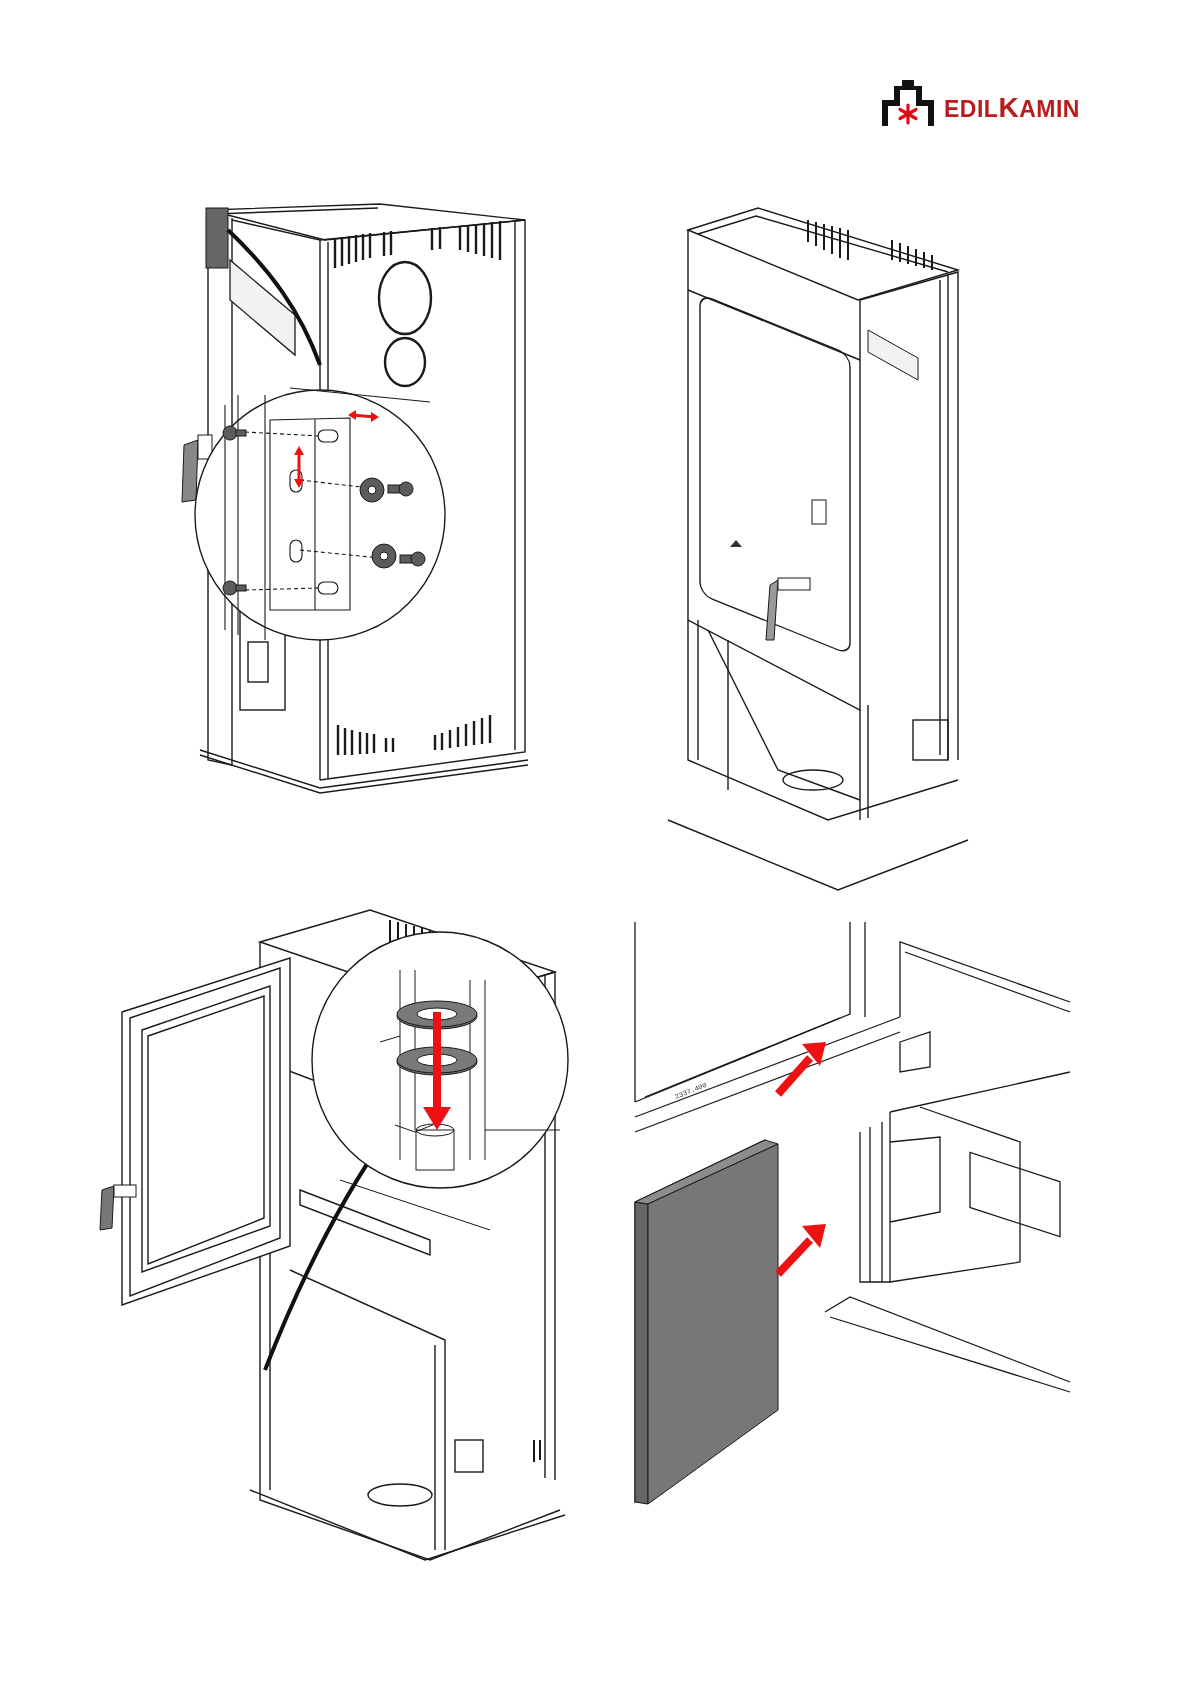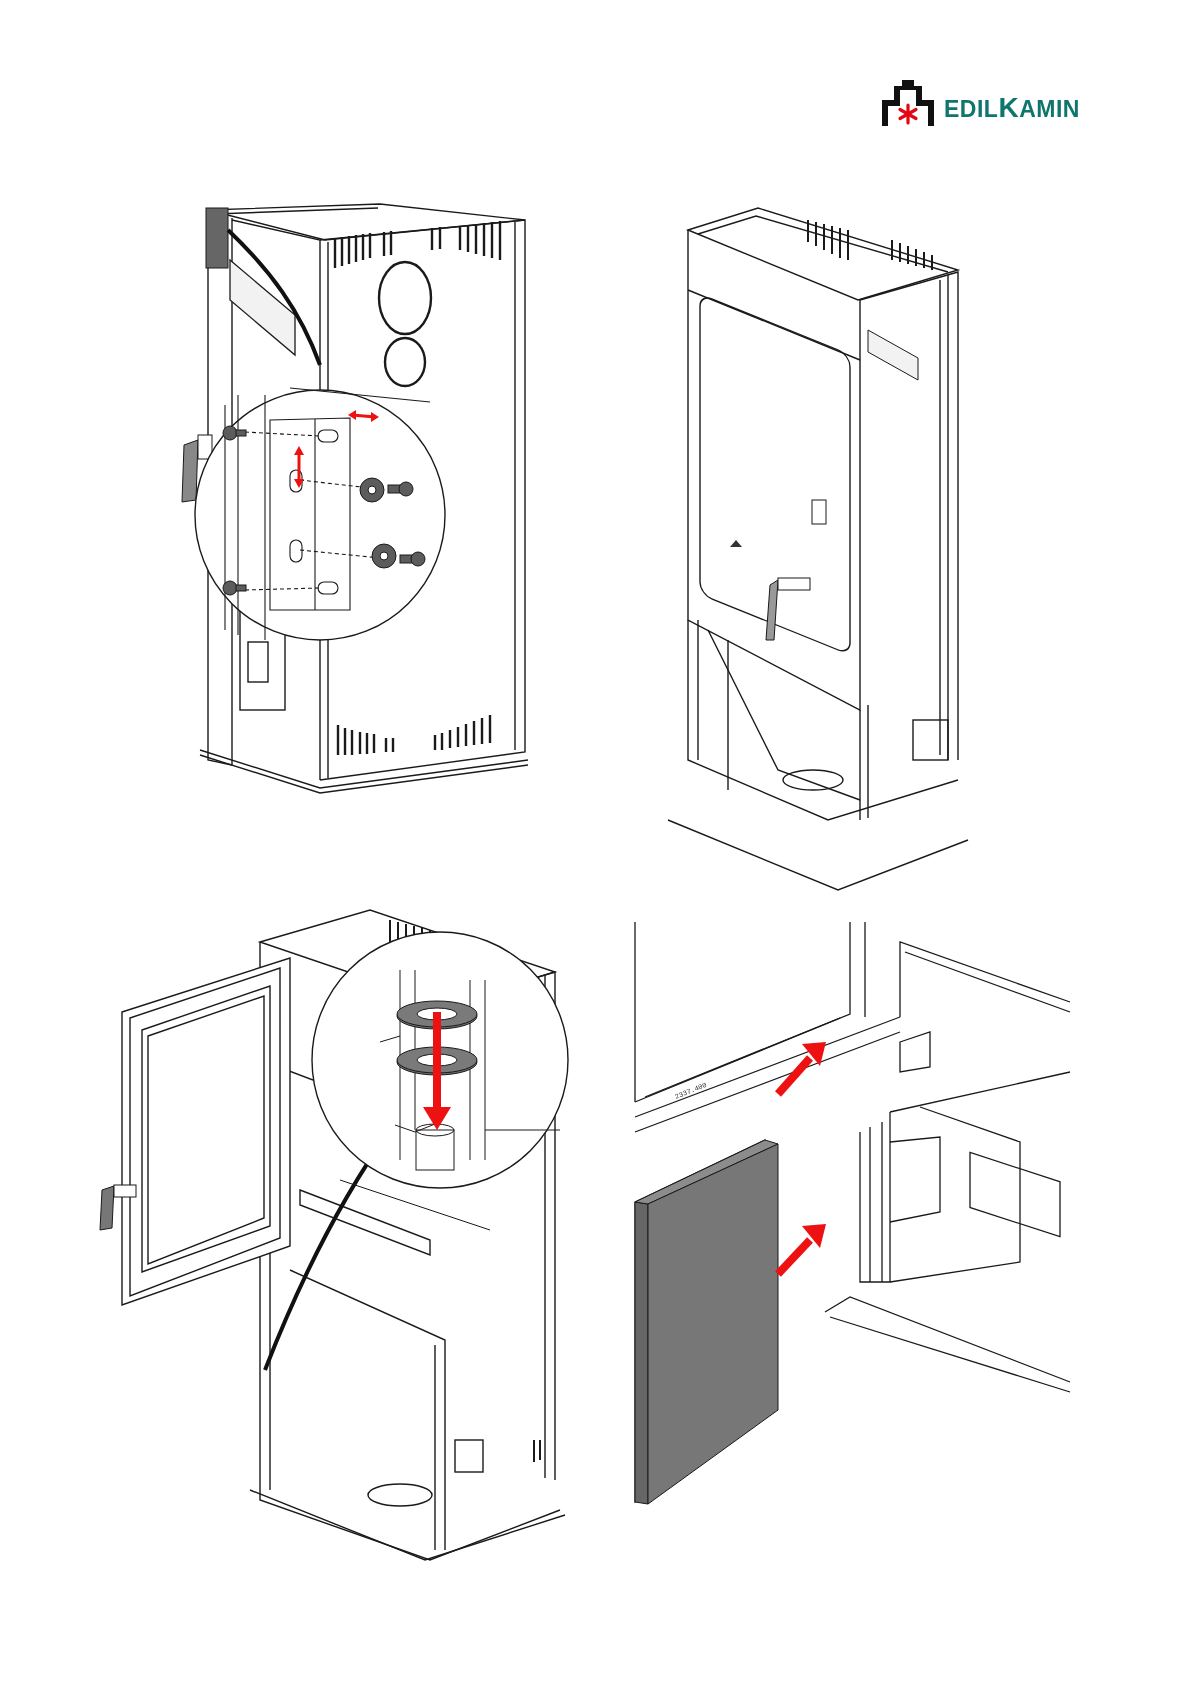--- a/index.html
+++ b/index.html
@@ -1,19 +1,19 @@
 <!DOCTYPE html>
 <html><head>
 <meta charset="utf-8">
 <style>
   html, body { margin: 0; padding: 0; background: #ffffff; }
   body { width: 1191px; height: 1684px; position: relative; overflow: hidden; font-family: "Liberation Sans", sans-serif; }
   .logo { position: absolute; left: 880px; top: 78px; width: 230px; height: 50px; display: flex; align-items: flex-end; }
   .logo svg { display: block; }
-  .logo-text { font-family: "Liberation Sans", sans-serif; font-weight: 900; font-size: 23px; letter-spacing: 0.5px; color: #0f766e; margin-left: 8px; line-height: 1; padding-bottom: 6px; margin-top: 32px; }
+  .logo-text { font-family: "Liberation Sans", sans-serif; font-weight: 900; font-size: 23px; letter-spacing: 0.5px; color: #b91c1c; margin-left: 8px; line-height: 1; padding-bottom: 6px; margin-top: 32px; }
   .logo-text .big { font-size: 28px; }
   .fig { position: absolute; }
   .fig svg { display: block; overflow: visible; }
   .tiny-label { font-family: "Liberation Mono", monospace; font-size: 7px; fill: #333; }
 </style>
 </head>
 <body>
 
 <div class="logo">
   <svg width="56" height="50" viewBox="0 0 56 50">

